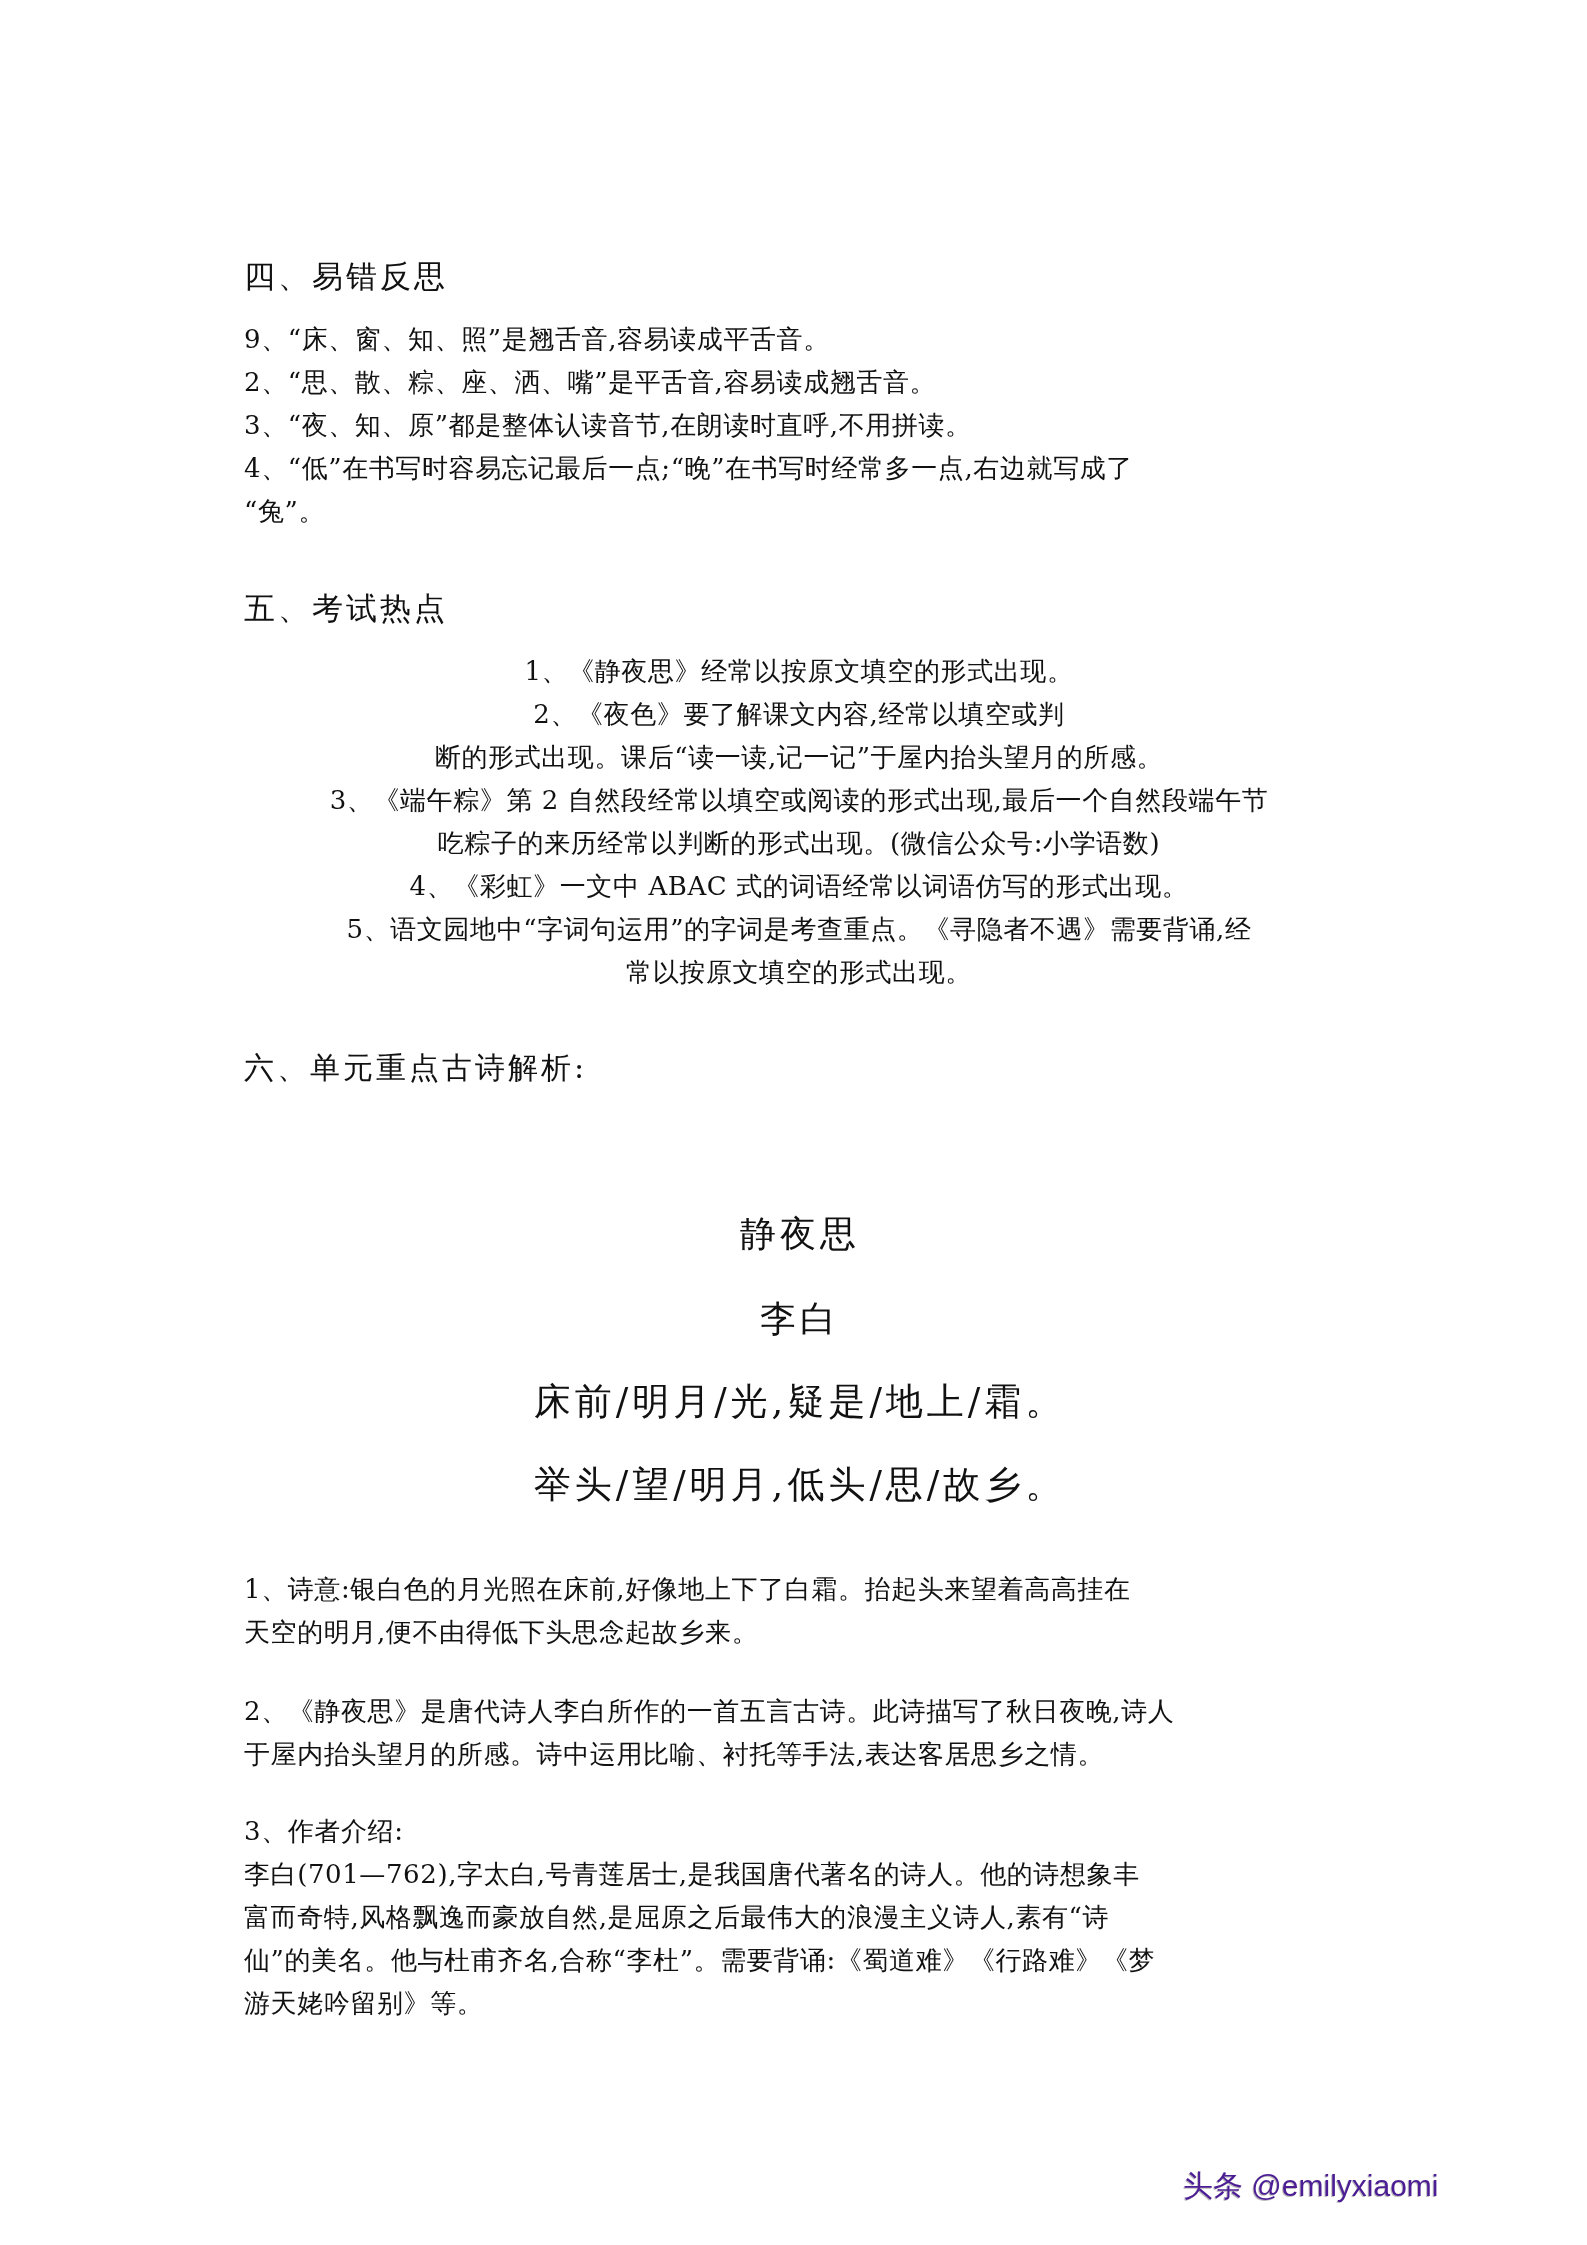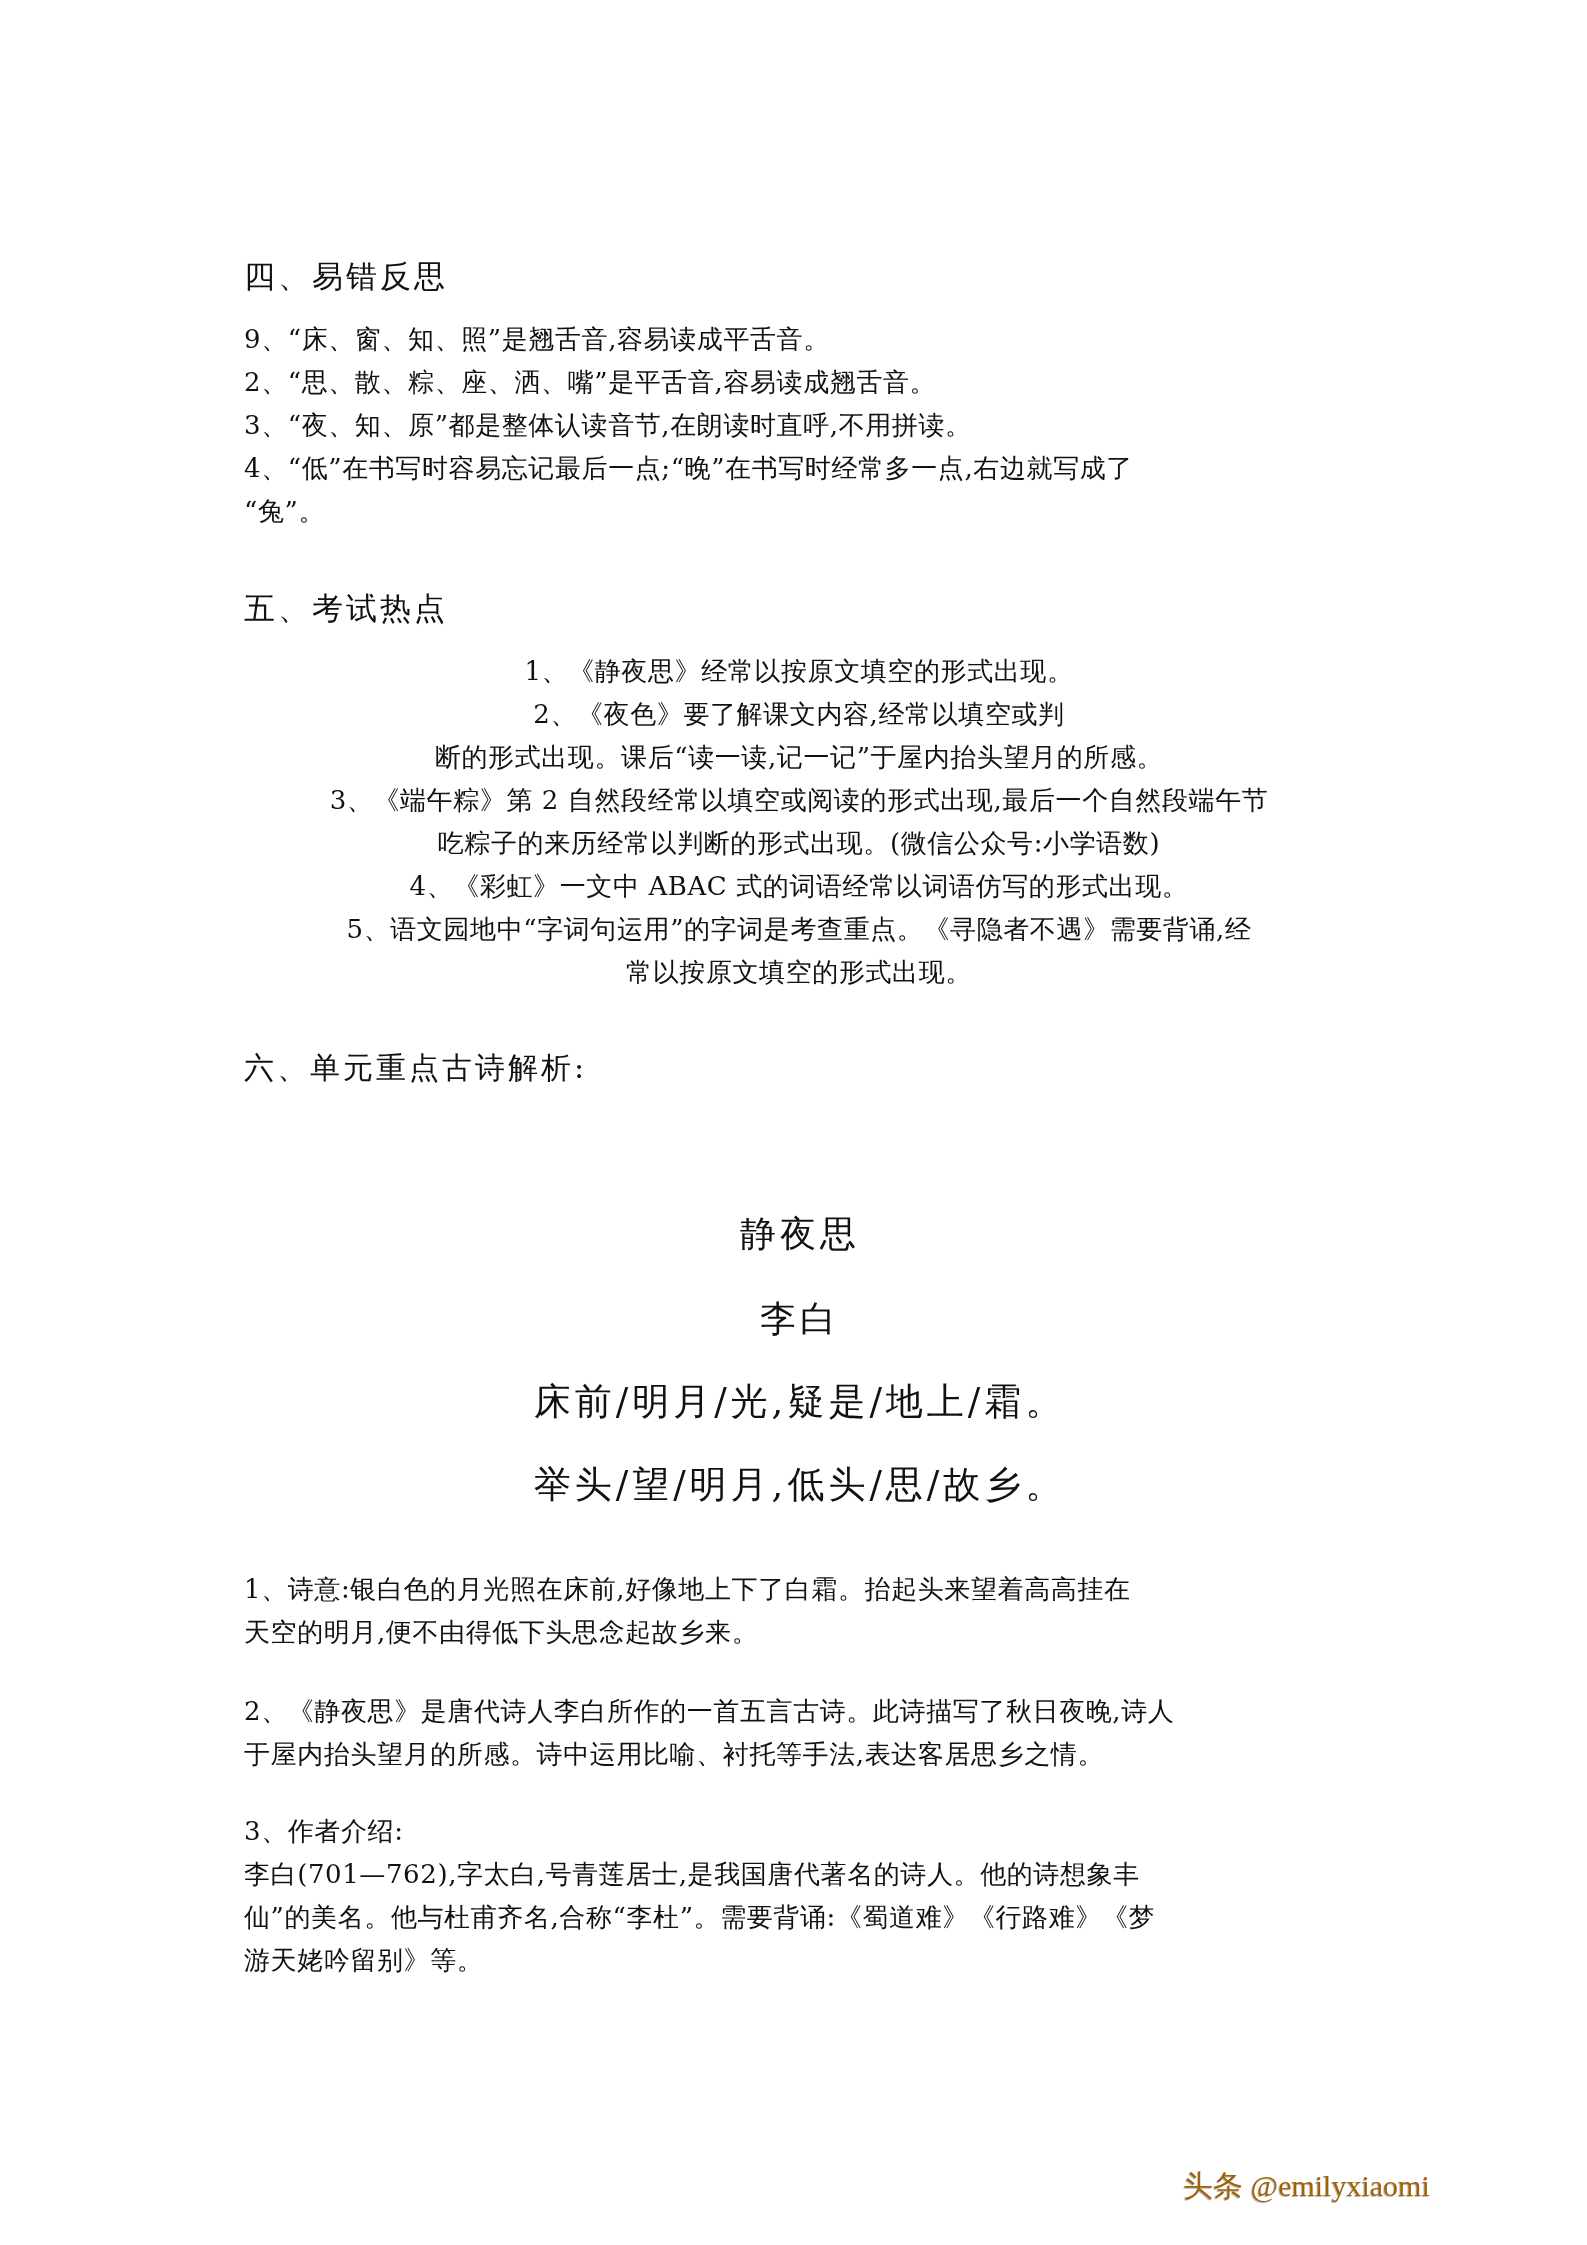--- a/index.html
+++ b/index.html
@@ -49,24 +49,24 @@
       text-align: center;
       font-size: 36px;
       line-height: 44px;
       letter-spacing: 4px;
       white-space: nowrap;
     }
     .watermark {
       position: absolute;
       left: 1183px;
       top: 2166px;
-      font-family: Liberation Serif, serif;
+      font-family: Liberation Sans, sans-serif;
       font-size: 30px;
       line-height: 40px;
-      color: #a16207;
+      color: #4c1d95;
       white-space: nowrap;
       text-shadow: -1px 1px 0 #bbbbbb, 1px -1px 0 #ffffff;
     }
   </style>
 </head>
 <body>
 
 <div class="page">
 
   <div class="heading" style="top:256px;text-align:center;">四、易错反思</div>
@@ -103,19 +103,20 @@
   </div>
 
   <div class="block" style="top:1690px;">
     <span class="line">2、《静夜思》是唐代诗人李白所作的一首五言古诗。此诗描写了秋日夜晚,诗人</span>
     <span class="line">于屋内抬头望月的所感。诗中运用比喻、衬托等手法,表达客居思乡之情。</span>
   </div>
 
   <div class="block" style="top:1810px;">
     <span class="line">3、作者介绍:</span>
     <span class="line">李白(701—762),字太白,号青莲居士,是我国唐代著名的诗人。他的诗想象丰</span>
+    <span class="line">富而奇特,风格飘逸而豪放自然,是屈原之后最伟大的浪漫主义诗人,素有“诗</span>
     <span class="line">仙”的美名。他与杜甫齐名,合称“李杜”。需要背诵:《蜀道难》《行路难》《梦</span>
     <span class="line">游天姥吟留别》等。</span>
   </div>
 
   <div class="watermark">头条 @emilyxiaomi</div>
 
 </div>
 
 </body></html>

